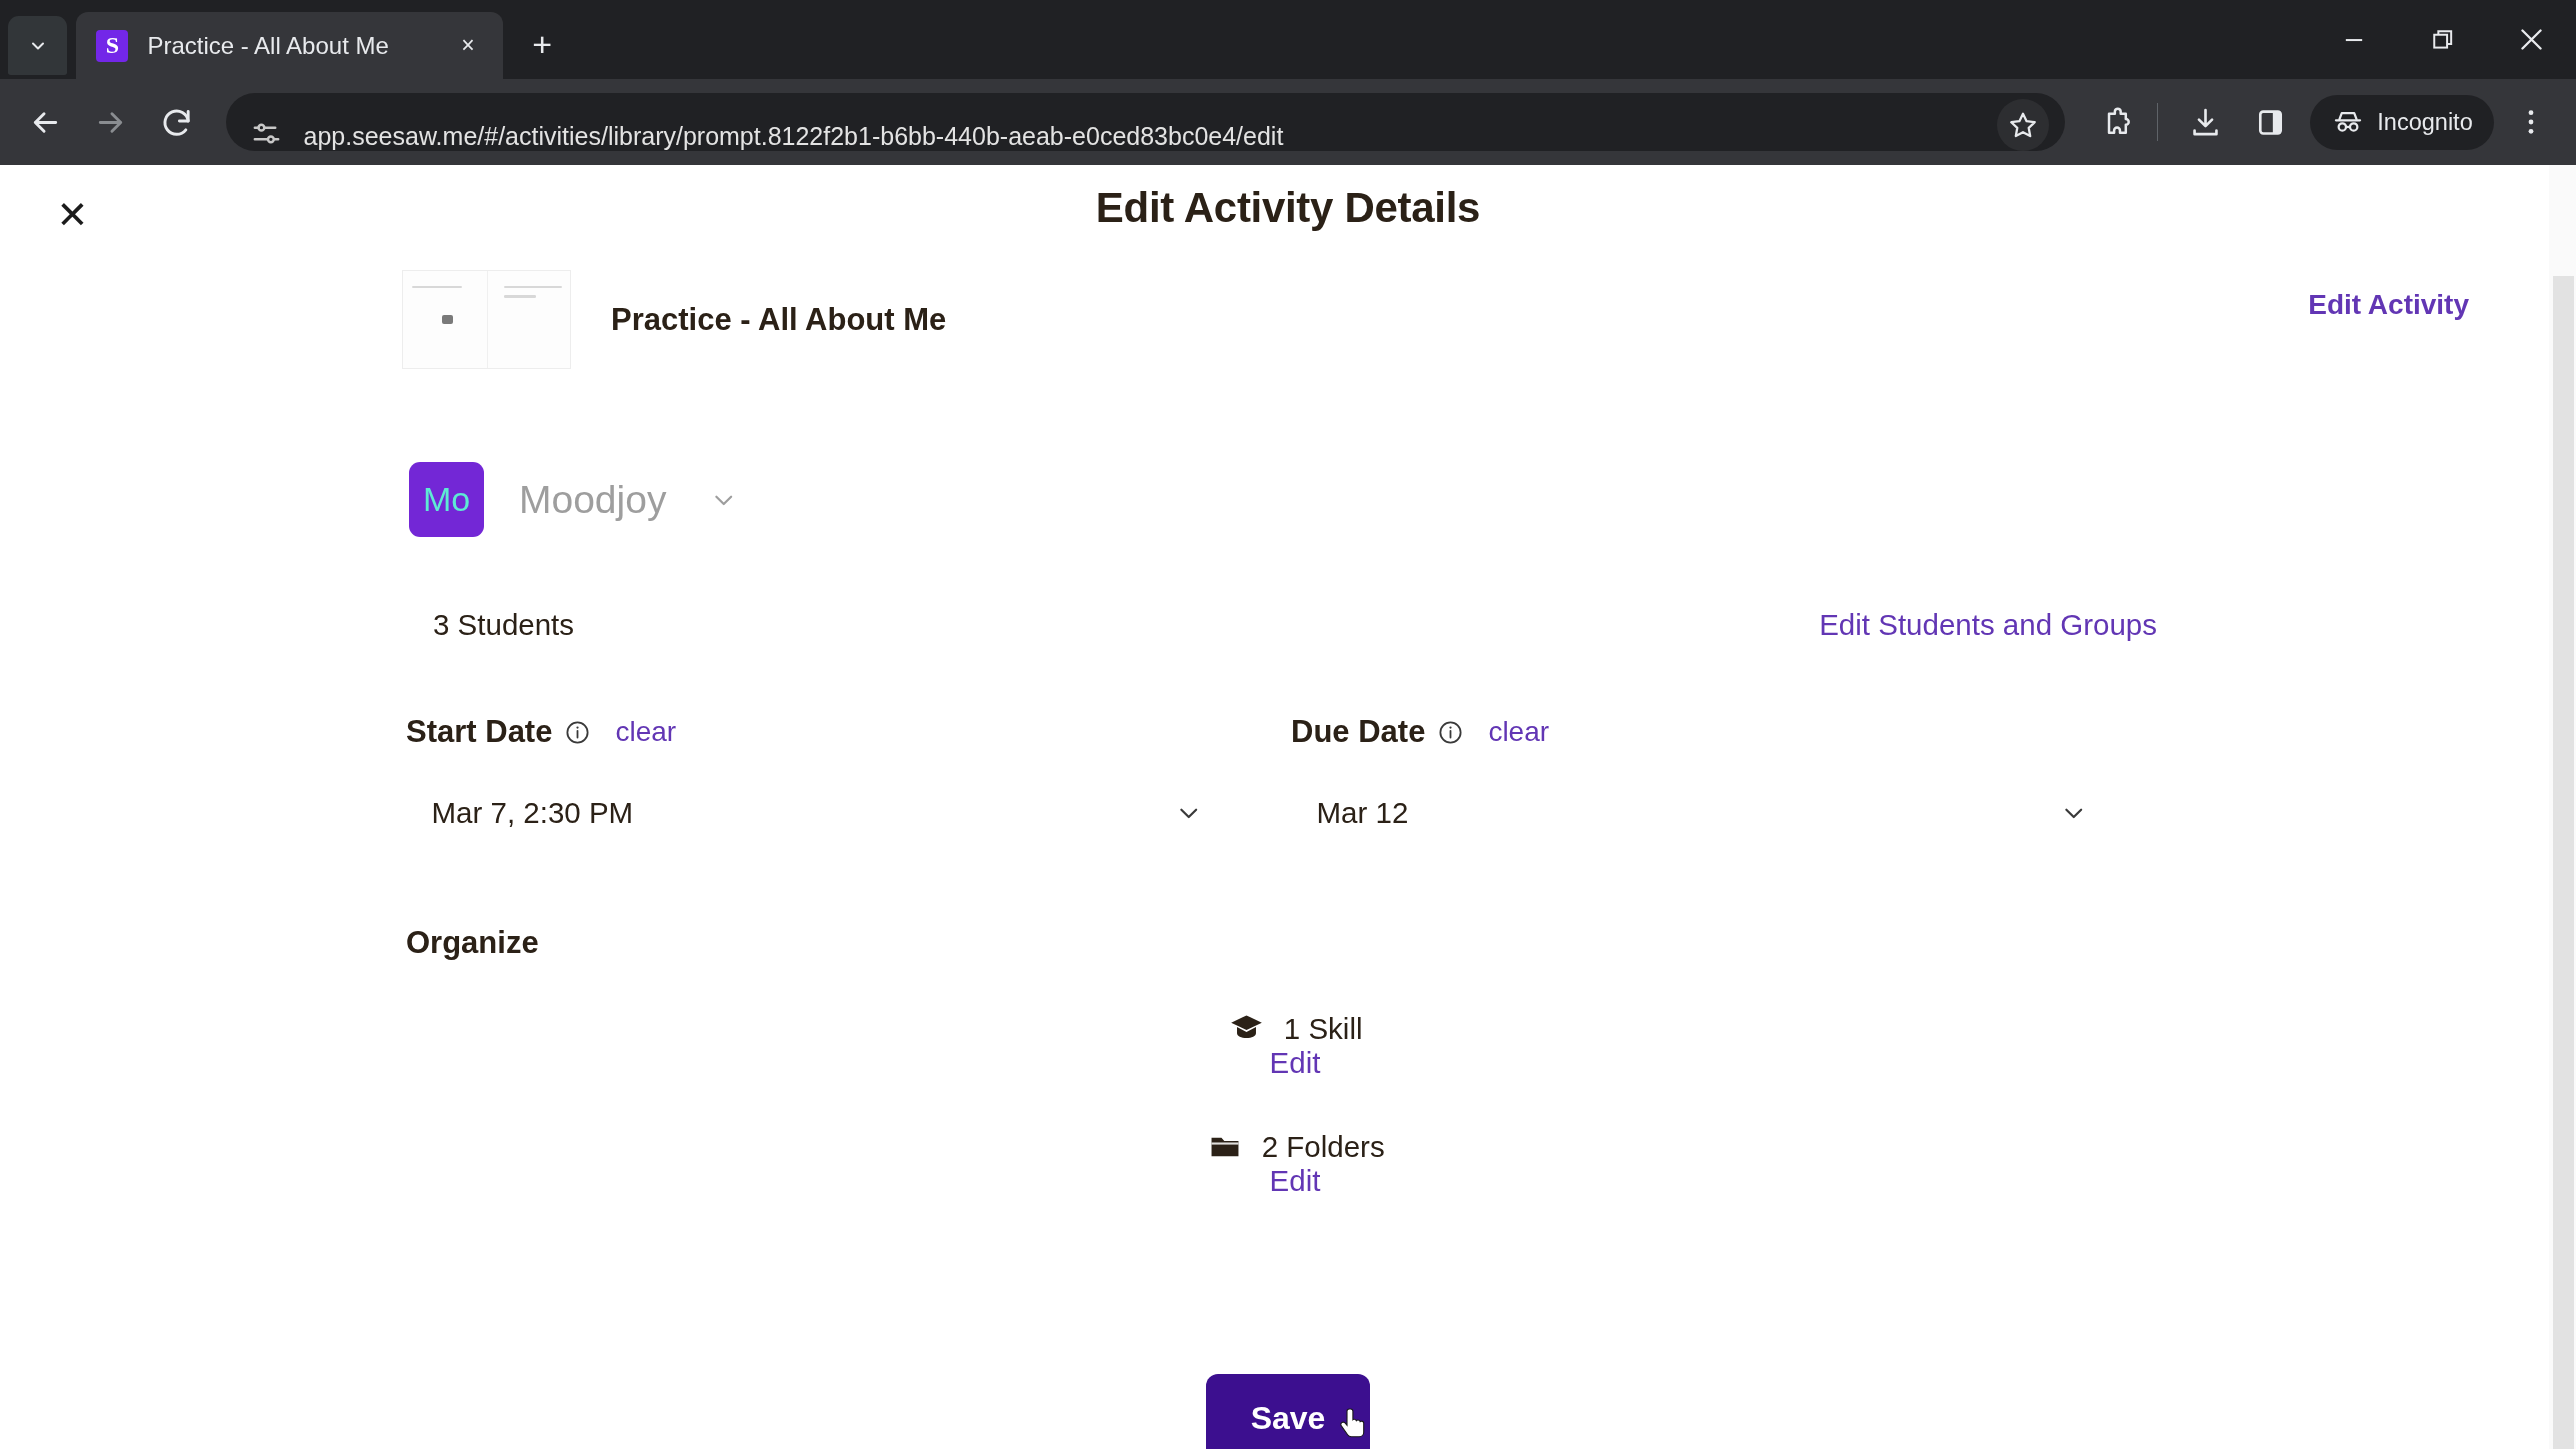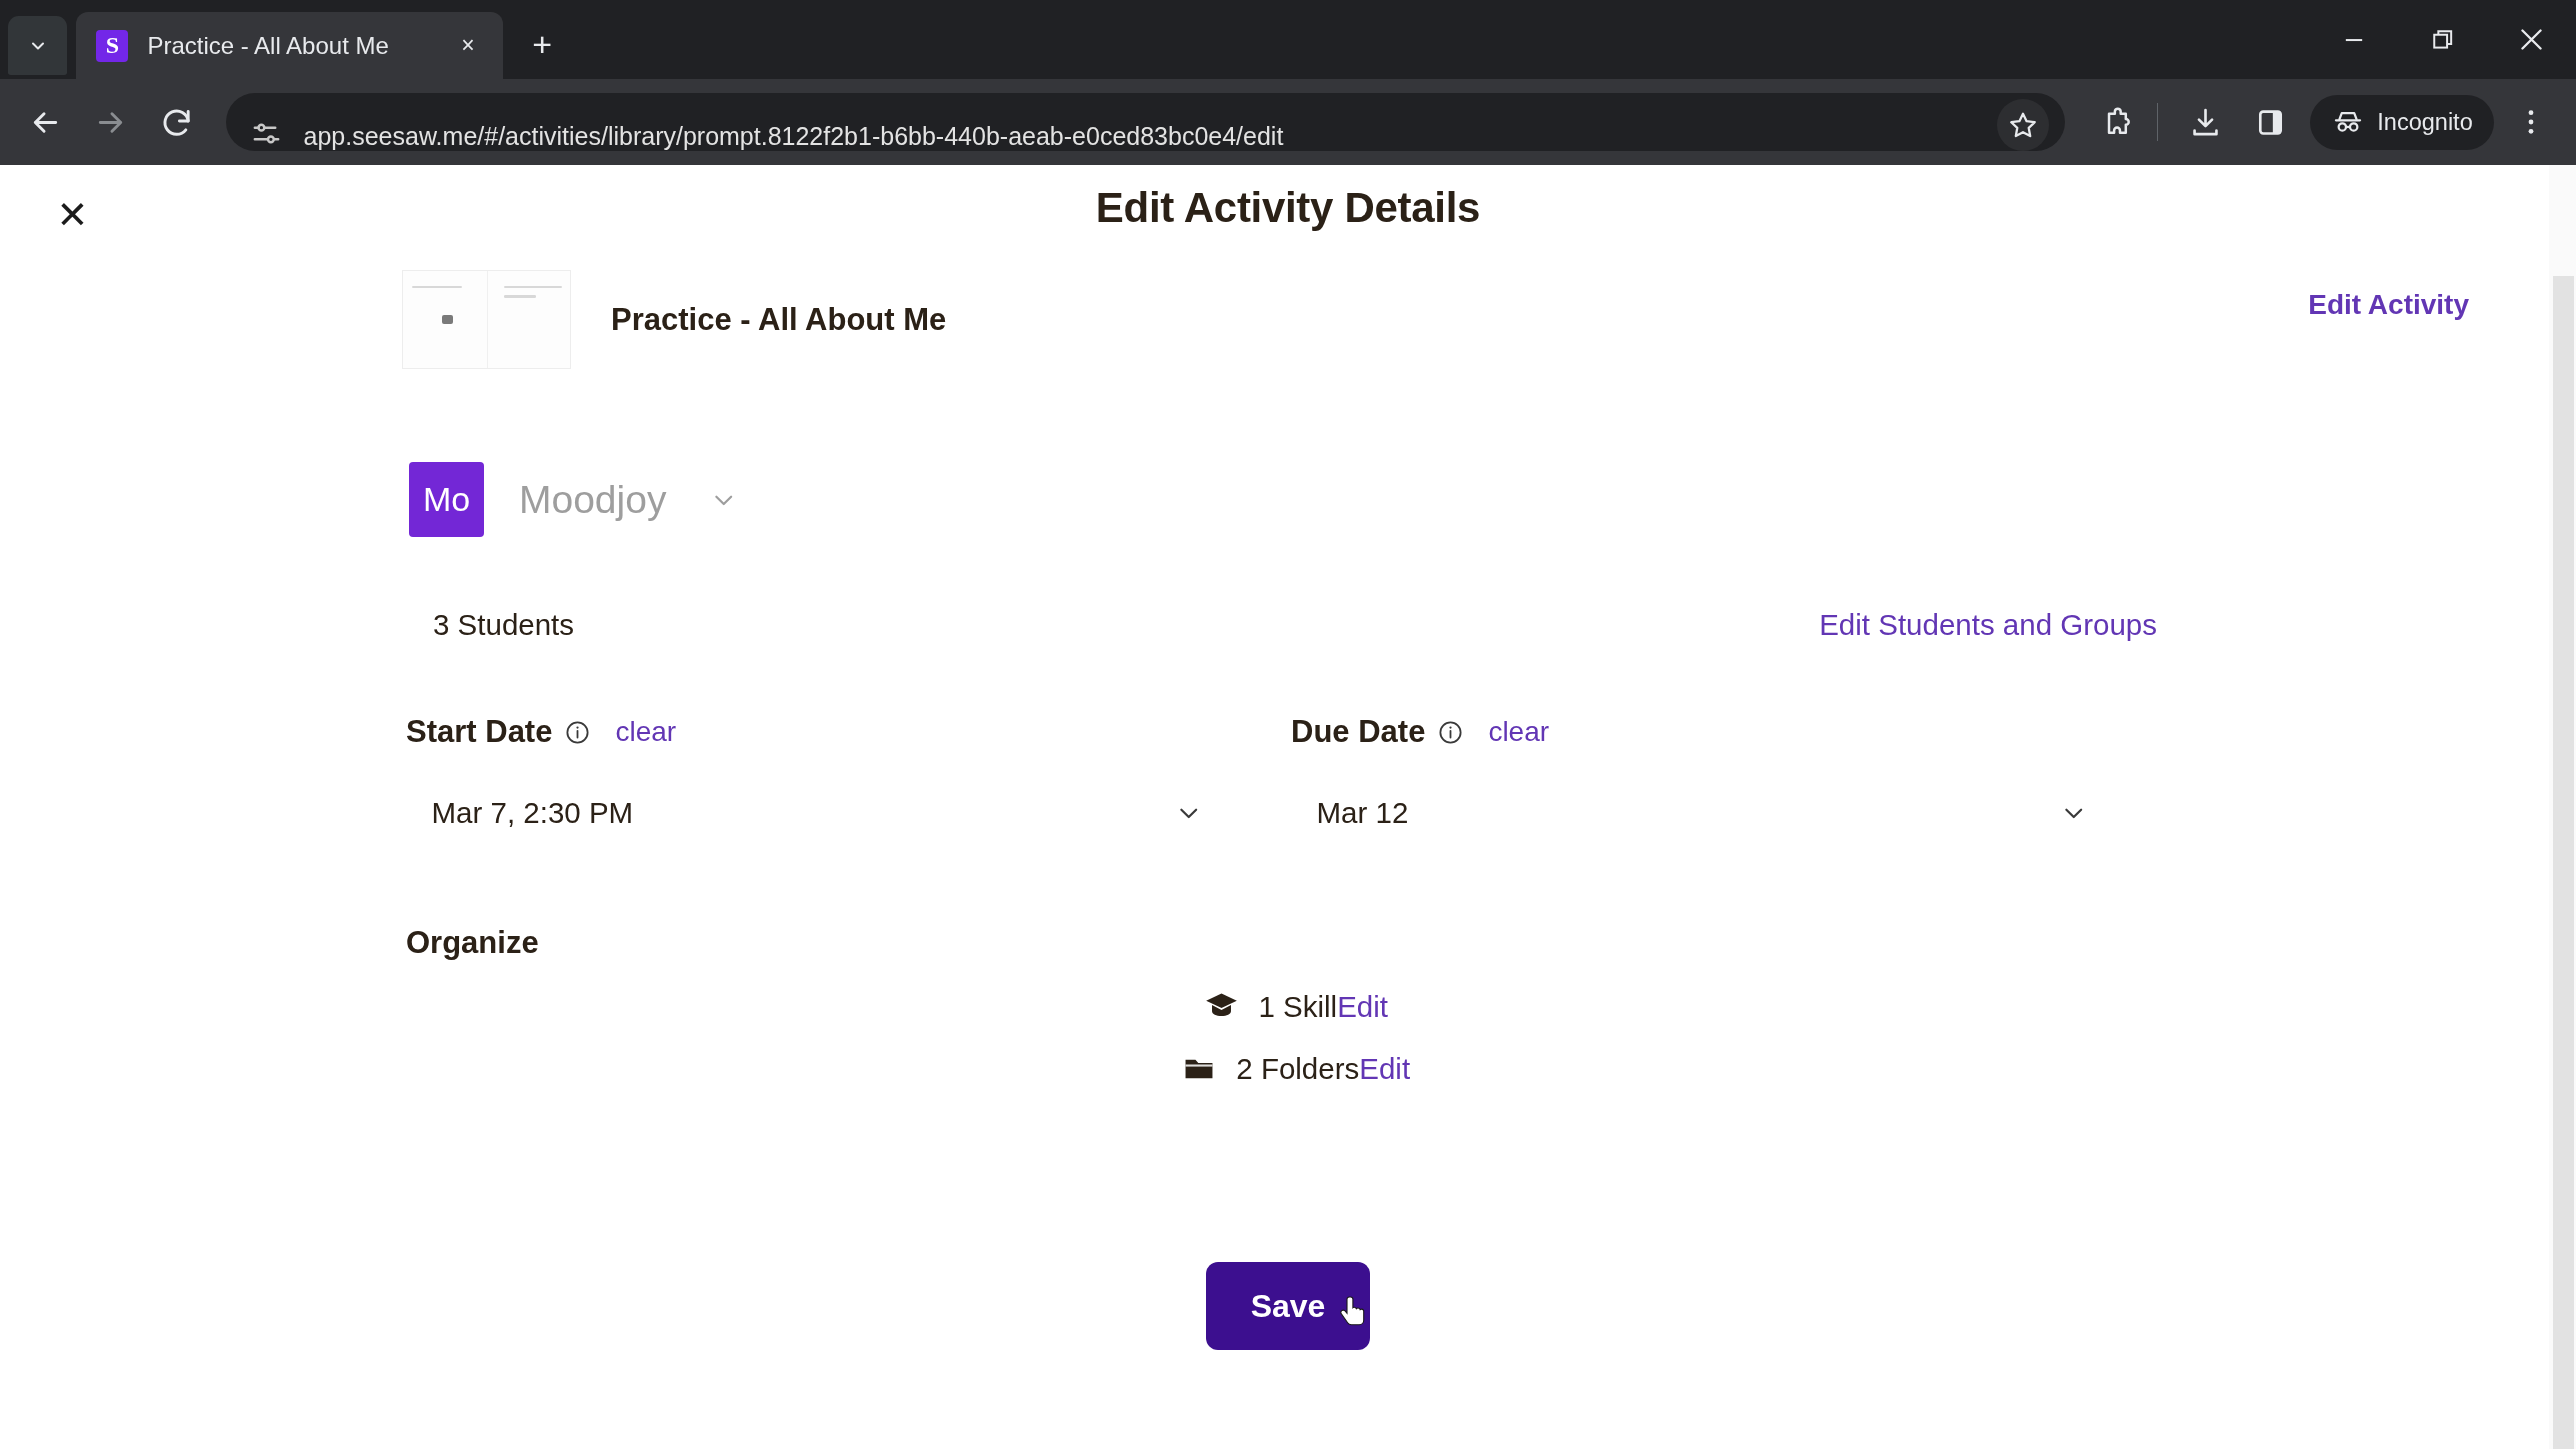--- a/index.html
+++ b/index.html
@@ -185,23 +185,23 @@
     color: #6236b4; font-size: 28px; font-weight: bold;
   }
 
   .row-class {
     display: flex; align-items: center;
     margin: 93px 0 0 409px;
   }
   .avatar {
     width: 75px; height: 75px;
     background: #7327d6;
-    border-radius: 4px;
-    display: flex; align-items: center; justify-content: center;
-    color: #ffffff; font-size: 34px;
+    border-radius: 11px;
+    display: flex; align-items: center; justify-content: center;
+    color: #5eead4; font-size: 34px;
     flex: 0 0 auto;
   }
   .class-name {
     font-size: 39px; color: #9e9e9e;
     margin-left: 35px;
   }
   .class-chev { margin-left: 43px; display: flex; align-items: center; }
 
   .row-students {
     display: flex; align-items: center; justify-content: space-between;
@@ -227,22 +227,23 @@
     width: 825px;
   }
   .date-value { font-size: 29.5px; color: #2b2117; margin-left: 25.5px; }
   .date-chev { margin-right: 28px; display: flex; align-items: center; }
 
   .organize-title {
     font-size: 31px; font-weight: bold; color: #2b2117;
     margin: 81px 0 0 406px;
   }
   .org-row {
-    display: flex; align-items: center; justify-content: center;
-    margin: 28px 419px 0 433px;
+    display: flex; align-items: center; justify-content: flex-start;
+    margin: 50px 419px 0 433px;
+    flex-direction: column;
   }
   .org-left { display: flex; align-items: center; }
   .org-icon { width: 39px; display: flex; align-items: center; justify-content: center; flex: 0 0 auto; }
   .org-text { font-size: 29.5px; color: #2b2117; margin-left: 17.4px; }
   .org-edit { color: #6236b4; font-size: 29.5px; }
 
   .save-wrap {
     display: flex; justify-content: center;
     margin-top: 176px;
     position: relative;

